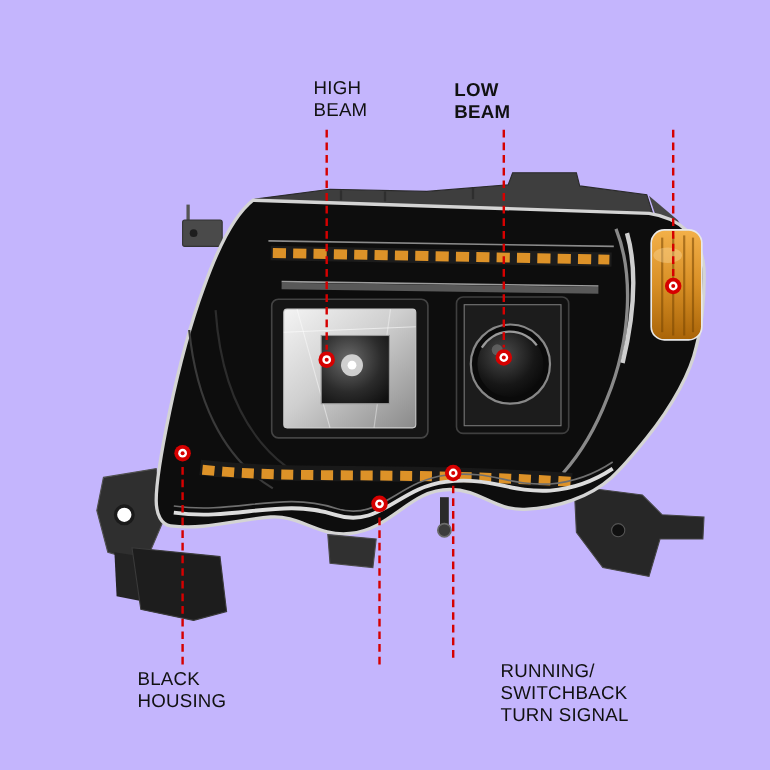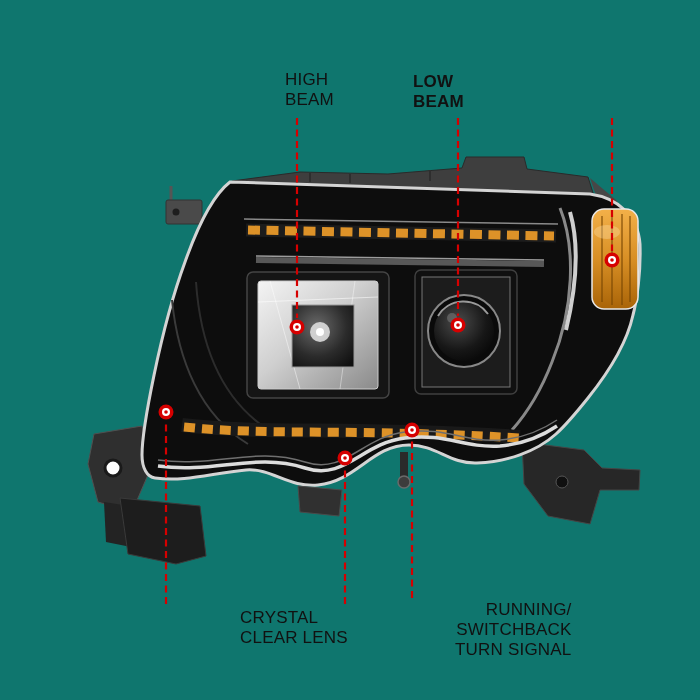--- a/index.html
+++ b/index.html
@@ -3,37 +3,37 @@
 <meta charset="utf-8">
 <style>
   :root{
     --accent:#d60000;
     --amber:#dd9228;
     --housing:#0d0d0d;
     --label:#111111;
   }
   html,body{margin:0;padding:0;background:#ffffff;}
   .stage{
-    position:relative;width:700px;height:700px;background:#0f766e;
+    position:relative;width:700px;height:700px;background:#c4b5fd;
     font-family:"Liberation Sans",sans-serif;overflow:hidden;
   }
   .art{position:absolute;left:0;top:0;}
   .callout{
     position:absolute;
     font:400 17px/1.18 "Liberation Sans",sans-serif;
     color:var(--label);
     letter-spacing:.2px;
     white-space:pre-line;
   }
   #lbl-high-beam{left:285px;top:70px;}
   #lbl-low-beam{left:413px;top:72px;font-weight:bold;}
   #lbl-safety-reflector{left:524px;top:72px;}
   #lbl-black-housing{left:125px;top:608px;}
   #lbl-crystal-clear-lens{left:240px;top:608px;}
-  #lbl-running-switchback{left:455px;top:600px;text-align:right;}
+  #lbl-running-switchback{left:455px;top:600px;}
 
   
   .leader{stroke:var(--accent);stroke-width:2.2;stroke-dasharray:7 4.5;fill:none;}
   .m-outer,.m-inner{fill:var(--accent);}
   .m-mid{fill:#ffffff;}
   .lens-body{fill:var(--housing);stroke:#d4d4d4;stroke-width:3;}
   .amber-dash{stroke:var(--amber);fill:none;}
 </style>
 </head>
 <body>
@@ -211,19 +211,19 @@
           <circle class="m-mid" cx="412" cy="430" r="4"></circle>
           <circle class="m-inner" cx="412" cy="430" r="1.8"></circle>
       </g>
     </g>
   </svg>
 
   <div class="callout" id="lbl-high-beam">HIGH
 BEAM</div>
   <div class="callout" id="lbl-low-beam">LOW
 BEAM</div>
-  <div class="callout" id="lbl-crystal-clear-lens">CRYSTAL
-CLEAR LENS</div>
+  <div class="callout" id="lbl-black-housing">BLACK
+HOUSING</div>
   <div class="callout" id="lbl-running-switchback">RUNNING/
 SWITCHBACK
 TURN SIGNAL</div>
 
 </div>
 
 </body></html>

